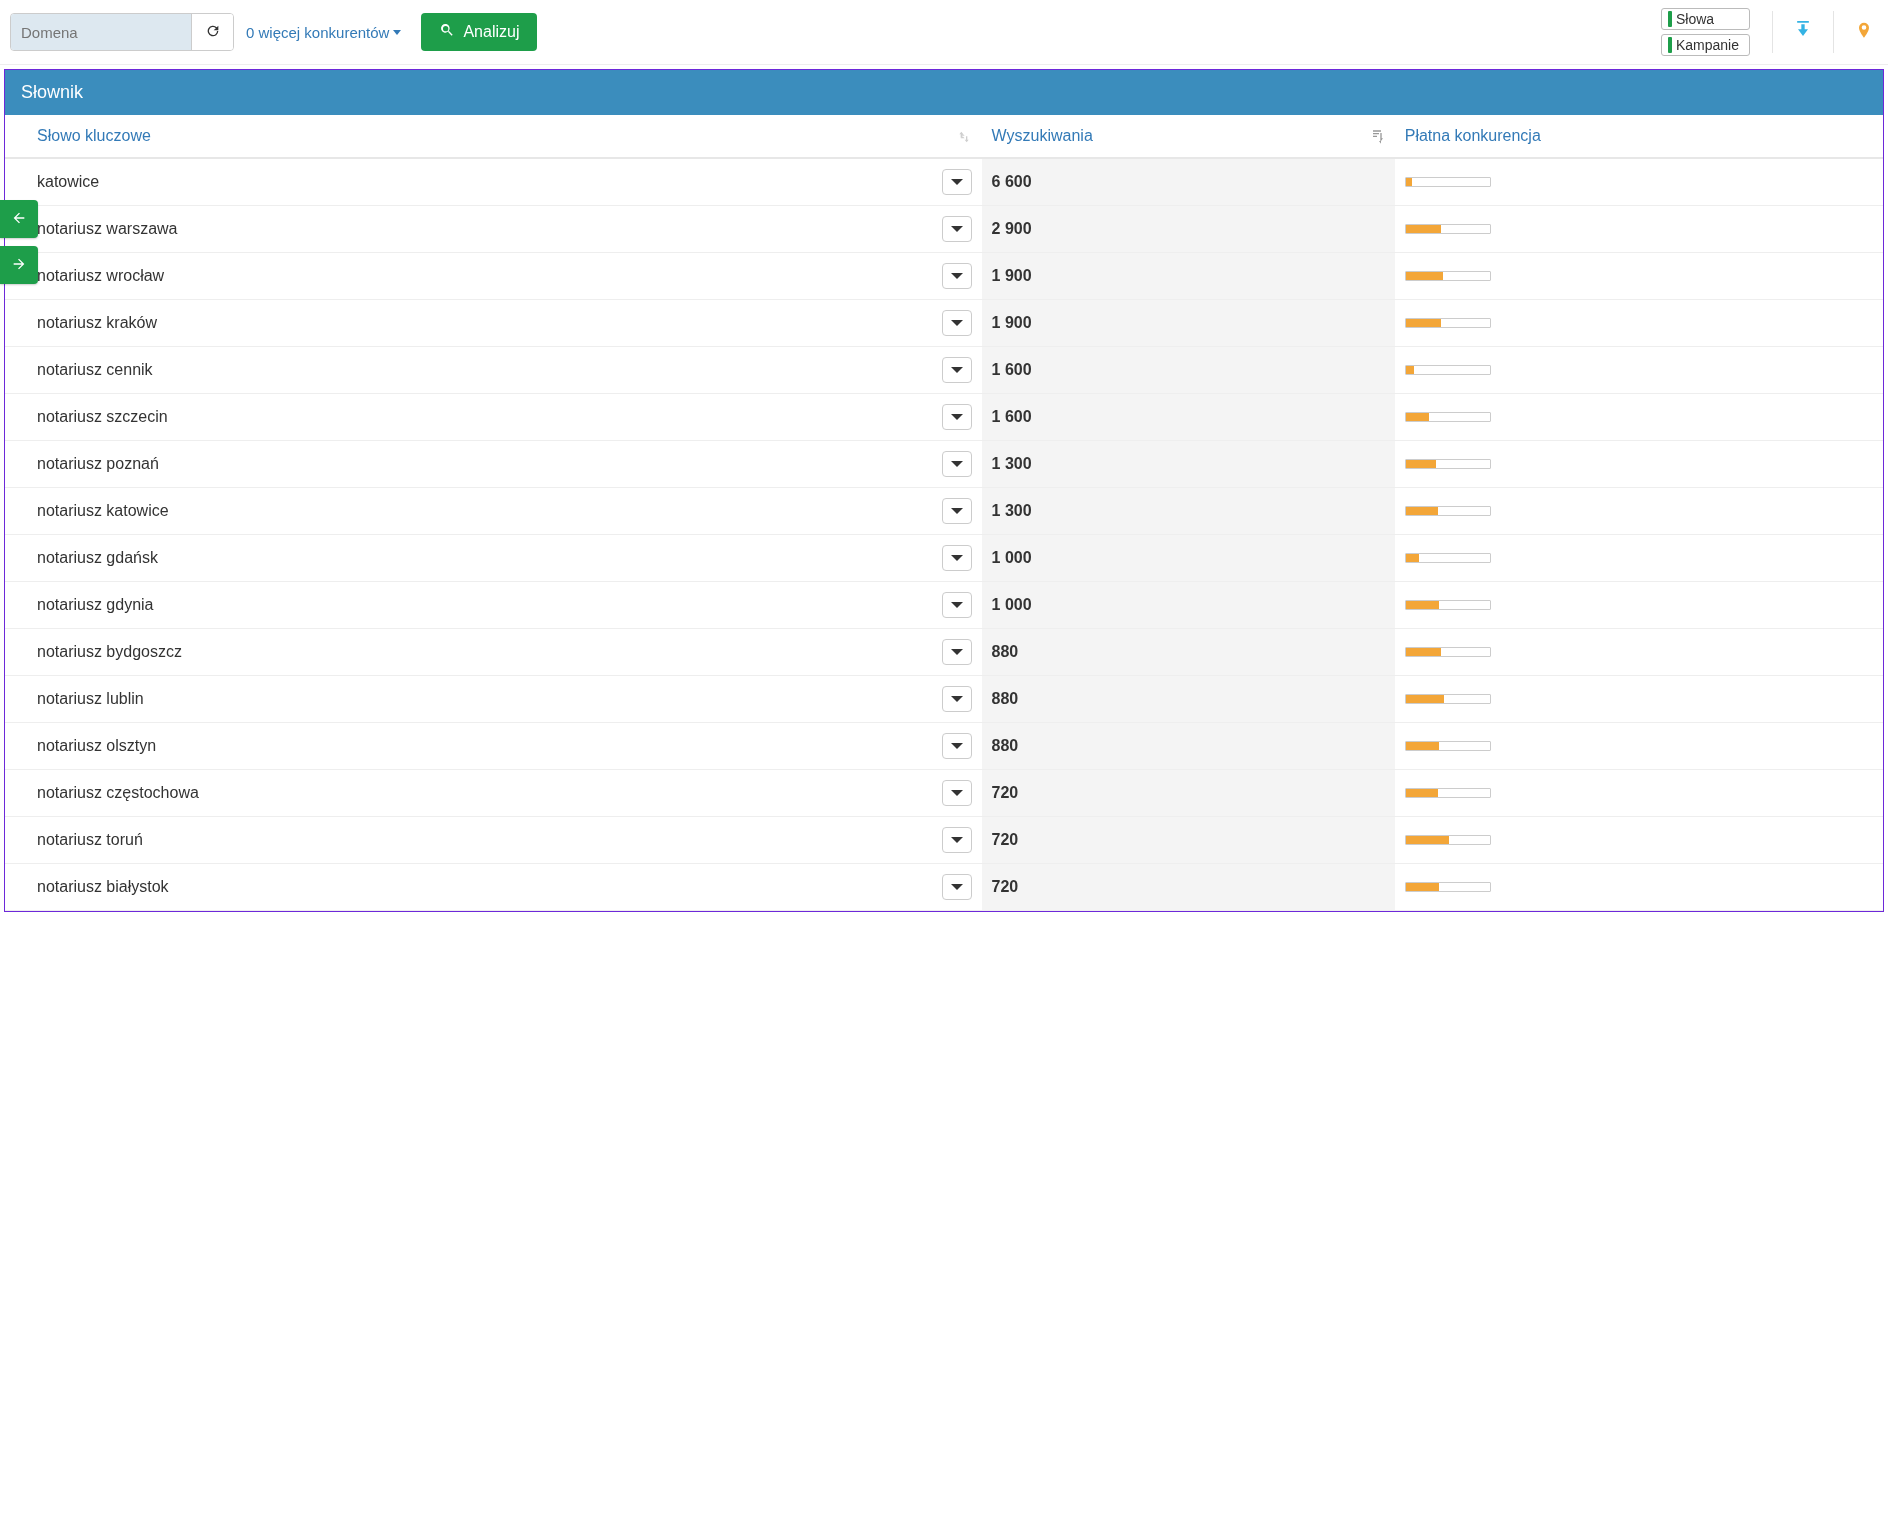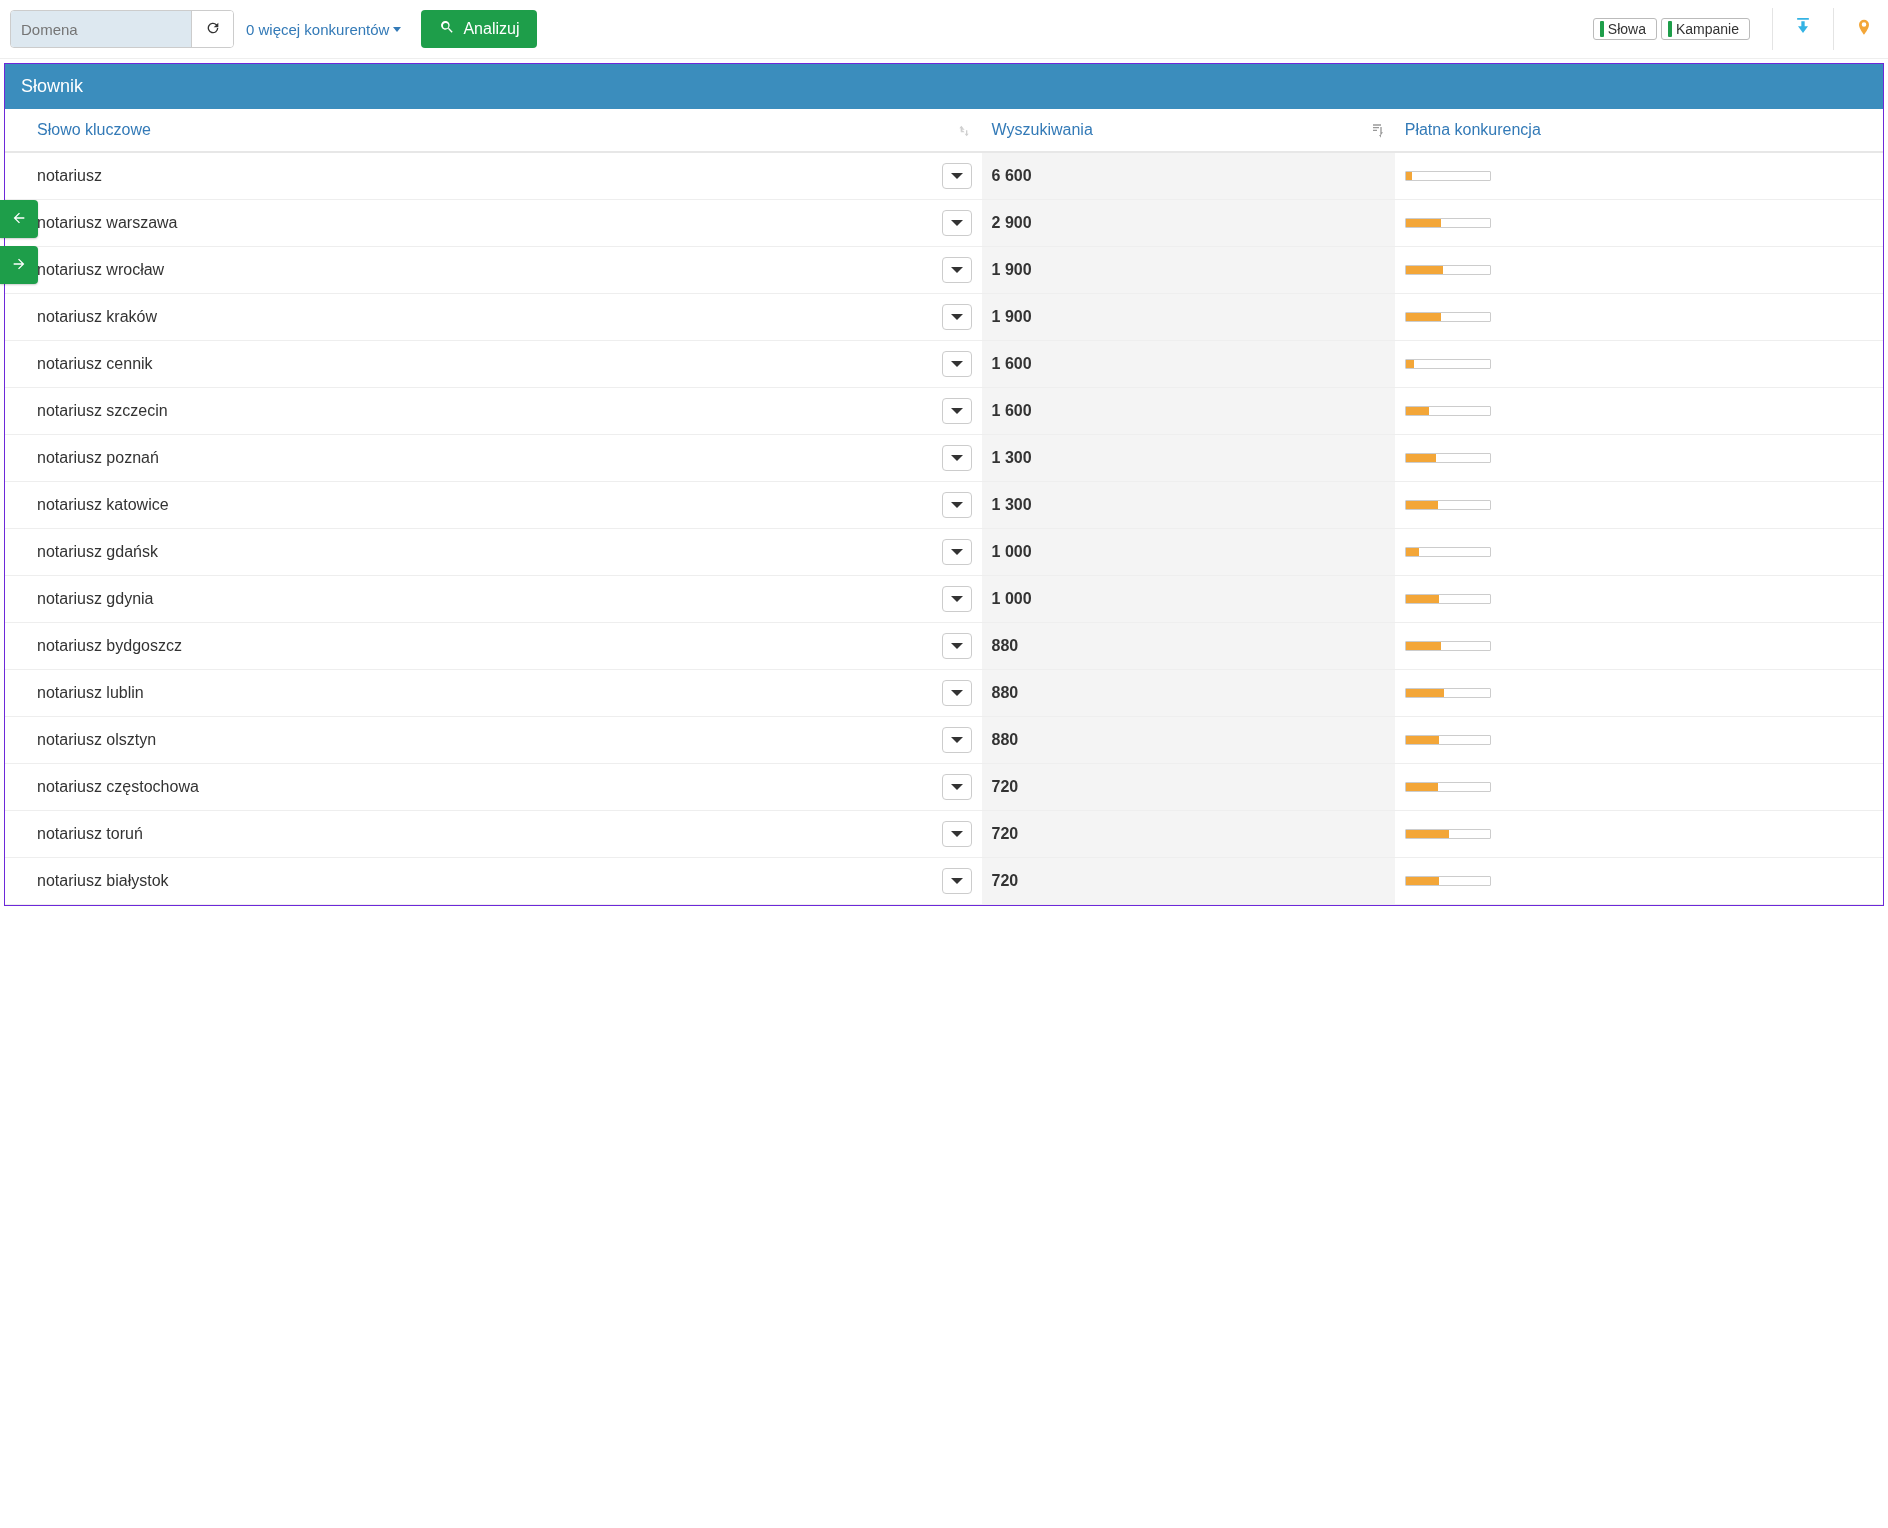--- a/index.html
+++ b/index.html
@@ -70,21 +70,21 @@
     cursor: pointer;
     display: flex;
     align-items: center;
     gap: 8px;
     margin-left: 8px;
   }
   .analyze-btn svg { width: 16px; height: 16px; fill: #fff; }
   .spacer { flex: 1; }
   .pill-group {
     display: flex;
-    flex-direction: row;
+    flex-direction: column;
     gap: 4px;
     margin-right: 8px;
   }
   .pill {
     border: 1px solid #bbb;
     border-radius: 3px;
     padding: 2px 10px 2px 6px;
     font-size: 14px;
     display: flex;
     align-items: center;
@@ -314,21 +314,21 @@
         </th>
         <th class="col-comp">
           <span>Płatna konkurencja</span>
         </th>
       </tr>
     </thead>
     <tbody id="rows-body">
         <tr>
           <td class="kw-cell">
             <div class="kw-wrap">
-              <span>notariusz</span>
+              <span>katowice</span>
               <div class="dropdown-btn">
                 <span class="tri"></span>
               </div>
             </div>
           </td>
           <td class="searches-cell">6 600</td>
           <td>
             <div class="comp-bar">
               <div class="comp-fill" style="width: 8%;"></div>
             </div>

